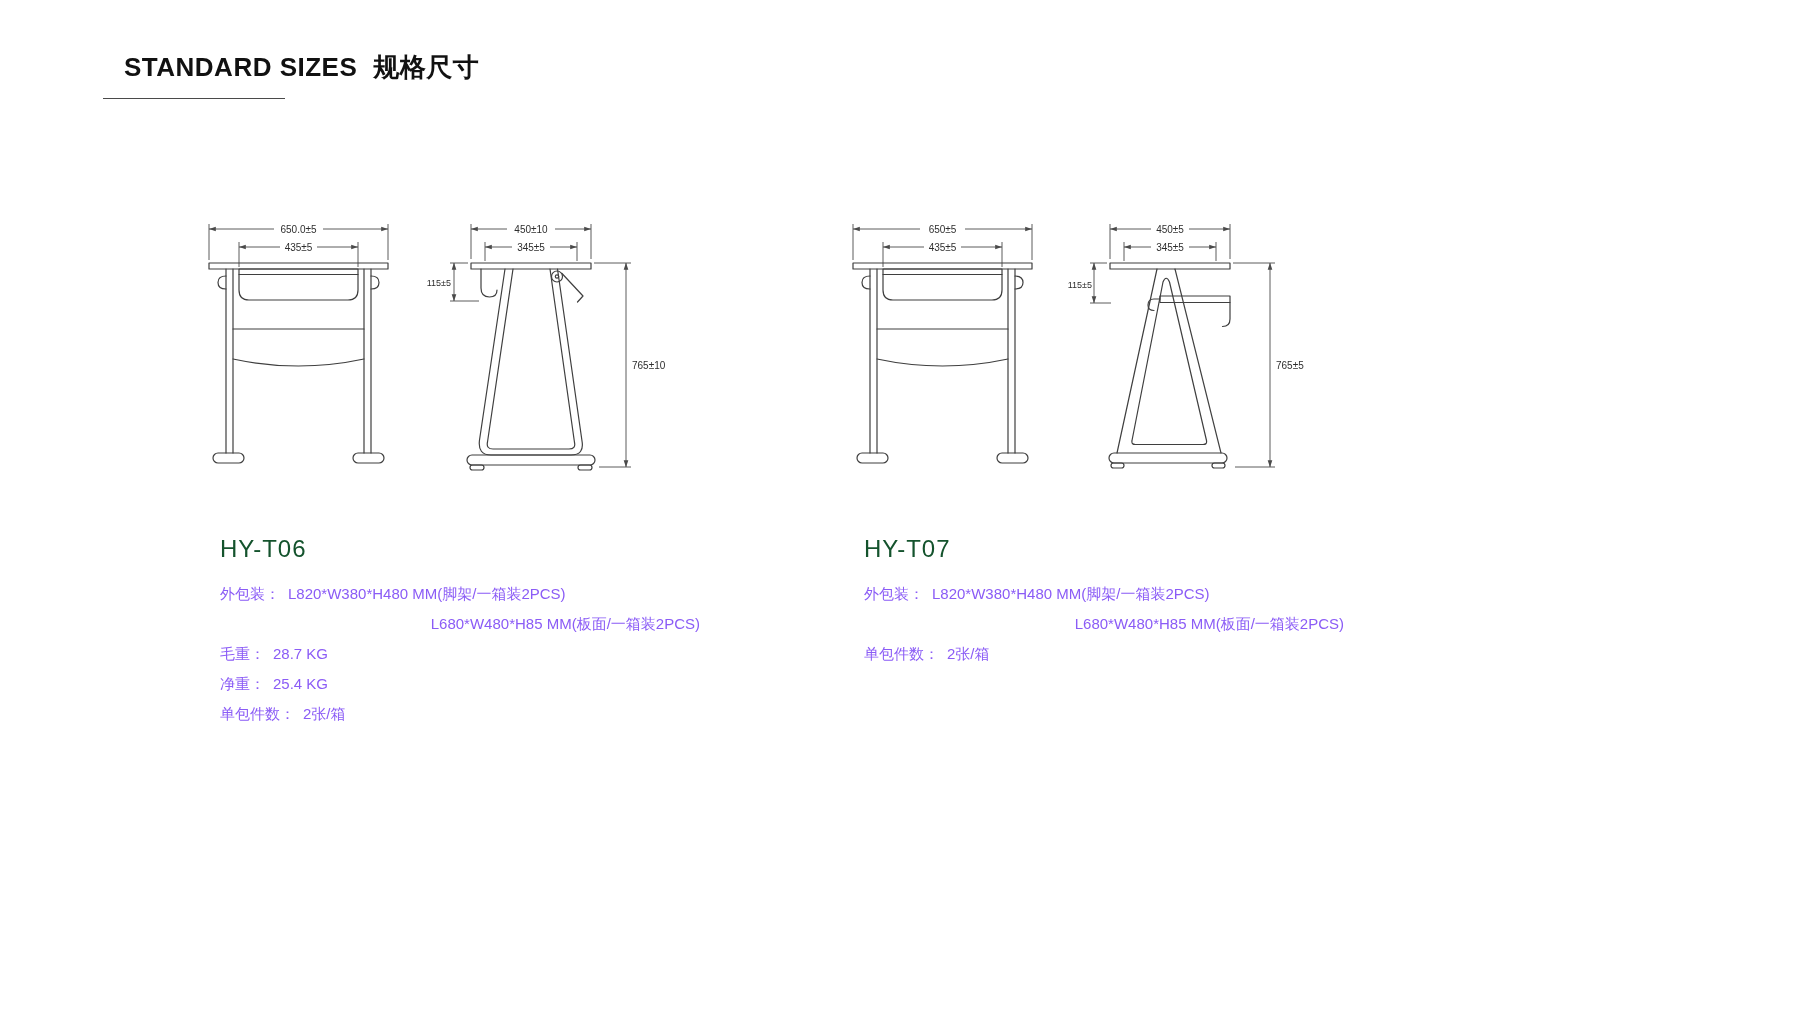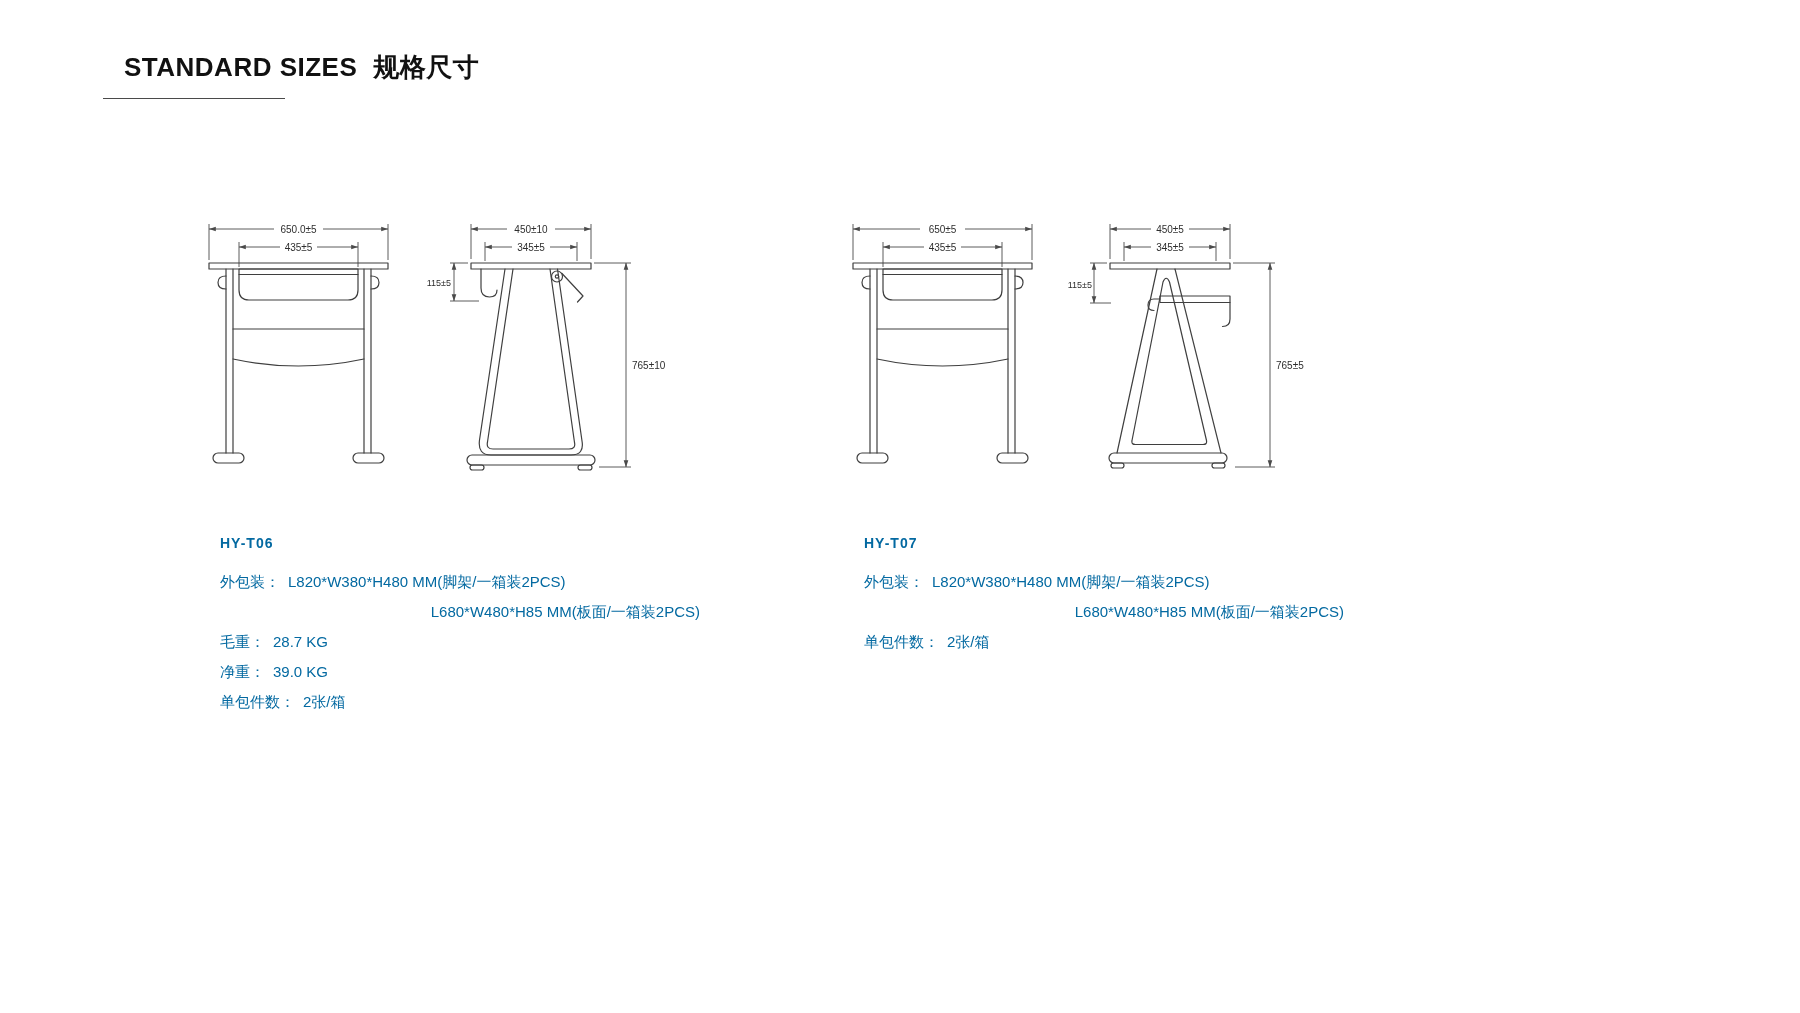--- a/index.html
+++ b/index.html
@@ -27,24 +27,24 @@
   #product-1 { left: 850px; }
   .front-svg { position: absolute; left: 0; top: 0; width: 185px; height: 265px; }
   .side-svg  { position: absolute; left: 215px; top: 0; width: 250px; height: 265px; }
   svg .draw { fill: none; stroke: #3f3f3f; stroke-width: 1.2; stroke-linecap: round; stroke-linejoin: round; }
   svg .dim line { stroke: #4a4a4a; stroke-width: 0.9; }
   svg .dim text { font-size: 10px; fill: #2e2e2e; font-family: inherit; }
   svg .dim text.small { font-size: 9px; }
   svg .lblbg { fill: #ffffff; stroke: none; }
   .specs { position: absolute; left: 14px; top: 322px; width: 480px; }
   .model {
-    font-size: 14px; font-weight: bold; letter-spacing: 1px;
-    margin: 0 0 16px 0; color: #0369a1;
-  }
-  .spec-row { font-size: 15px; line-height: 30px; color: #0369a1; white-space: nowrap; }
+    font-size: 24px; font-weight: normal; letter-spacing: 1px;
+    margin: 0 0 16px 0; color: #14532d;
+  }
+  .spec-row { font-size: 15px; line-height: 30px; color: #8b5cf6; white-space: nowrap; }
   .spec-row .lbl { margin-right: 8px; }
   .indent { padding-left: 69px; text-align: right; }
 </style>
 </head>
 <body>
 
 <div class="page-title">
   <span>STANDARD SIZES</span><span class="zh">规格尺寸</span>
 </div>
 <div class="title-underline"></div>
@@ -132,21 +132,21 @@
     <div class="spec-row">
       <span class="lbl">外包装：</span><span>L820*W380*H480 MM(脚架/一箱装2PCS)</span>
     </div>
     <div class="spec-row indent">
       <span>L680*W480*H85 MM(板面/一箱装2PCS)</span>
     </div>
     <div class="spec-row">
       <span class="lbl">毛重：</span><span>28.7 KG</span>
     </div>
     <div class="spec-row">
-      <span class="lbl">净重：</span><span>39.0 KG</span>
+      <span class="lbl">净重：</span><span>25.4 KG</span>
     </div>
     <div class="spec-row">
       <span class="lbl">单包件数：</span><span>2张/箱</span>
     </div>
   </div>
 </section>
 
 <section class="product" id="product-1">
 
   <svg class="front-svg" viewBox="0 0 185 265">

